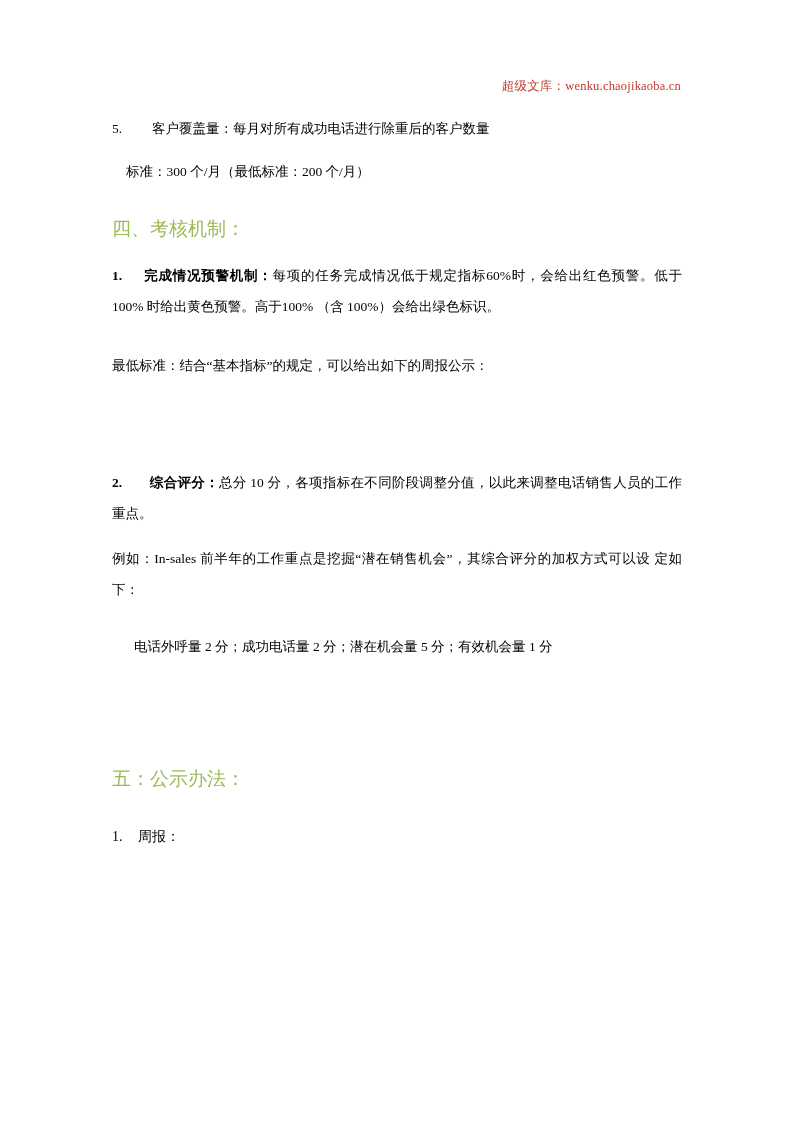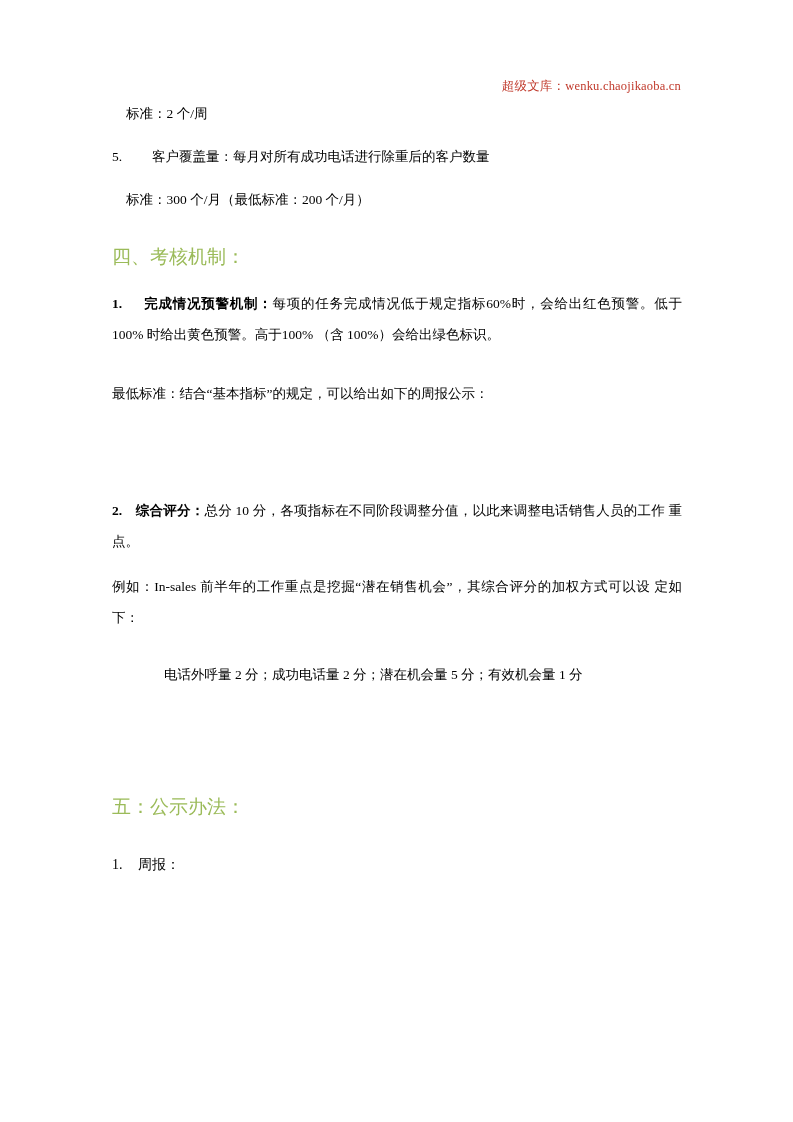--- a/index.html
+++ b/index.html
@@ -67,41 +67,40 @@
   .gap-sm { height: 14px; }
   .gap-md { height: 26px; }
   .gap-xxl { height: 86px; }
   .bold { font-weight: bold; }
   .para {
     font-size: 13.5px;
     line-height: 31px;
     text-align: justify;
   }
   .center-ish {
-    margin-left: 52px;
+    margin-left: 22px;
   }
   .sub-list {
     font-size: 14px;
     line-height: 30px;
   }
   .sub-list .num {
     display: inline-block;
     width: 26px;
   }
 </style>
 </head>
 <body>
 
 <div class="page">
 
   <div class="watermark">超级文库：wenku.chaojikaoba.cn</div>
 
   <div class="content">
 
-    <p class="std-line">标准：2 个/周</p>
 
     <div class="gap-sm"></div>
 
     <p class="numbered">
       <span class="num">5.</span><span>客户覆盖量：每月对所有成功电话进行除重后的客户数量</span>
     </p>
 
     <div class="gap-sm"></div>
 
     <p class="std-line">标准：300 个/月（最低标准：200 个/月）</p>
@@ -121,21 +120,21 @@
 
 
     <div class="gap-sm"></div>
 
     <p class="para">最低标准：结合“基本指标”的规定，可以给出如下的周报公示：</p>
 
     <div class="gap-xxl"></div>
 
     <p class="para">
       <span class="bold">2.</span>
-      <span class="bold" style="margin-left:10px;">综合评分：</span><span>总分 10 分，各项指标在不同阶段调整分值，以此来调整电话销售人员的工作 重点。</span>
+      <span class="bold" style="margin-left:24px;">综合评分：</span><span>总分 10 分，各项指标在不同阶段调整分值，以此来调整电话销售人员的工作 重点。</span>
     </p>
 
     <div class="gap-sm"></div>
 
     <p class="para">例如：In-sales 前半年的工作重点是挖掘“潜在销售机会”，其综合评分的加权方式可以设 定如下：</p>
 
     <div class="gap-md"></div>
 
     <p class="para center-ish">电话外呼量 2 分；成功电话量 2 分；潜在机会量 5 分；有效机会量 1 分</p>
 

